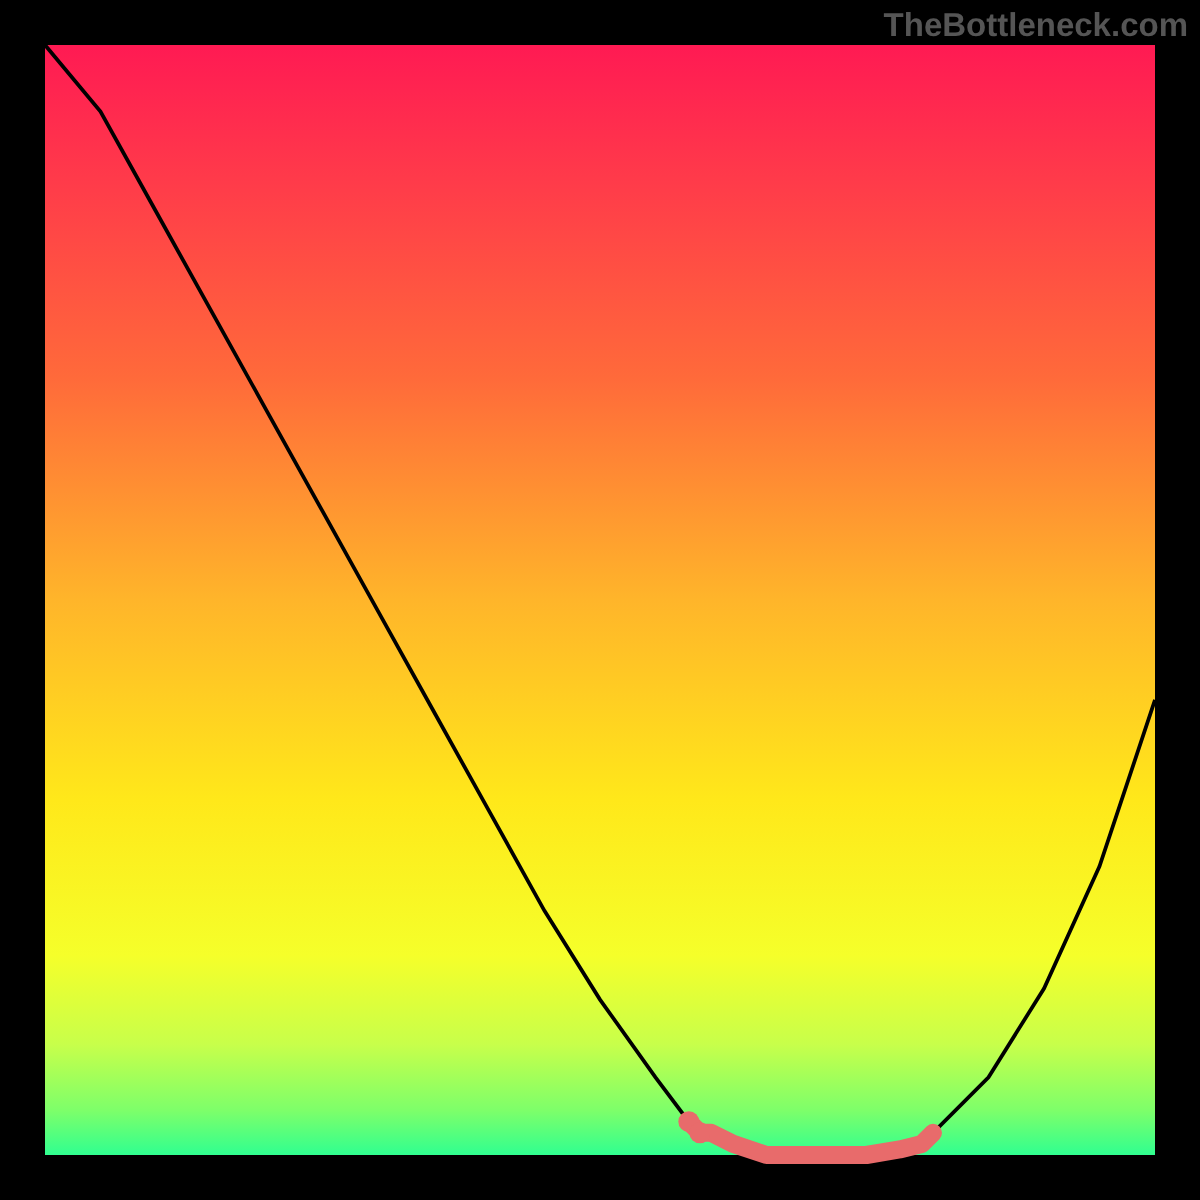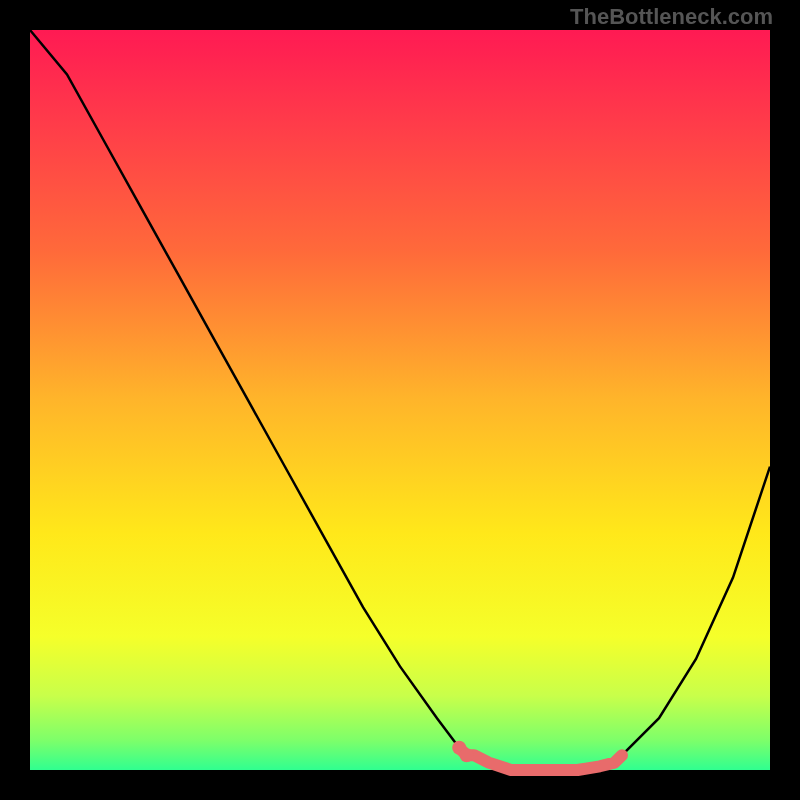--- a/index.html
+++ b/index.html
@@ -13,21 +13,21 @@
   }
   .frame {
     position: relative;
     width: 800px;
     height: 800px;
     background: #000;
   }
   .watermark {
     position: absolute;
     top: 4px;
-    right: 27px;
+    right: 8px;
     color: #555;
     font-size: 22px;
     font-weight: bold;
     z-index: 10;
   }
   svg {
     display: block;
   }
 </style>
 </head>

